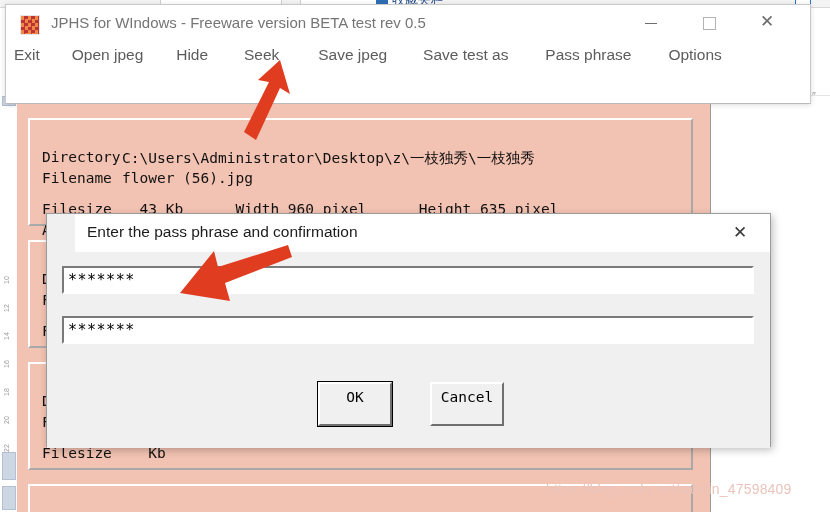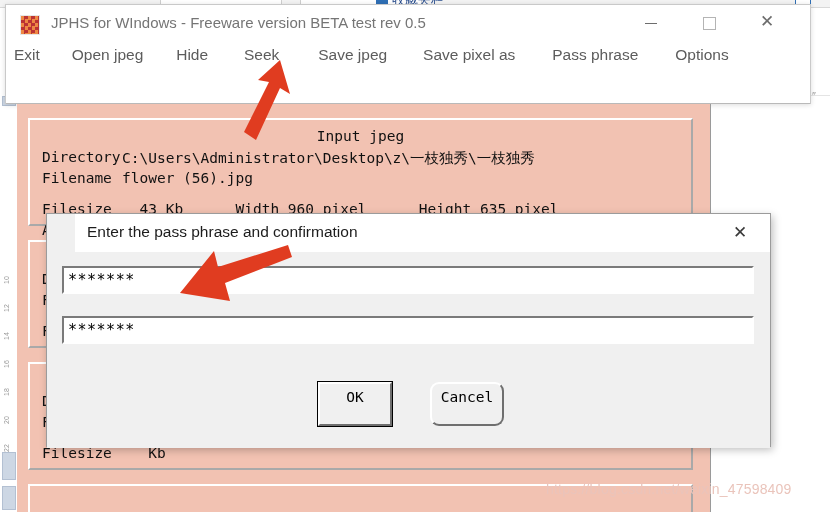--- a/index.html
+++ b/index.html
@@ -313,21 +313,21 @@
     font-size: 14.5px;
     color: #000000;
     cursor: default;
     user-select: none;
   }
   #btn-ok {
     left: 271px; width: 74px;
     outline: 1px solid #000000;
     outline-offset: 0px;
   }
-  #btn-cancel { left: 383px; width: 74px; border-radius: 9px; }
+  #btn-cancel { left: 383px; width: 74px; }
   .dlg-btn span {
     display: block;
     text-align: center;
     line-height: 26px;
   }
 
   
   .arrow { position: absolute; pointer-events: none; }
   #arrow-seek   { left: 228px; top: 58px;  width: 82px; height: 84px; }
   #arrow-pwfield{ left: 178px; top: 243px; width: 116px; height: 62px; }
@@ -393,35 +393,34 @@
       <span class="menu-item">Exit</span>
       <span style="display:inline-block;width:23px;"></span>
       <span class="menu-item">Open jpeg</span>
       <span style="display:inline-block;width:24px;"></span>
       <span class="menu-item">Hide</span>
       <span style="display:inline-block;width:27px;"></span>
       <span class="menu-item">Seek</span>
       <span style="display:inline-block;width:30px;"></span>
       <span class="menu-item">Save jpeg</span>
       <span style="display:inline-block;width:27px;"></span>
-      <span class="menu-item">Save pixel as</span>
+      <span class="menu-item">Save test as</span>
       <span style="display:inline-block;width:28px;"></span>
       <span class="menu-item">Pass phrase</span>
       <span style="display:inline-block;width:28px;"></span>
       <span class="menu-item">Options</span>
     </div>
 
 
     <div id="app-window-bottomline"></div>
   </div>
 
   <div id="content-pane">
 
     <div class="groupbox" id="gb-input">
-      <div class="mono gb-heading">Input jpeg</div>
       <div class="mono label-col l1">Directory</div>
       <div class="mono value-col l1">C:\Users\Administrator\Desktop\z\一枝独秀\一枝独秀</div>
       <div class="mono label-col l2">Filename</div>
       <div class="mono value-col l2">flower (56).jpg</div>
       <div class="mono label-col l3">Filesize</div>
       <div class="mono value-col l3">  43 Kb      Width 960 pixel      Height 635 pixel</div>
       <div class="mono label-col l4">Approx</div>
       <div class="mono value-col l4"></div>
     </div>
 

